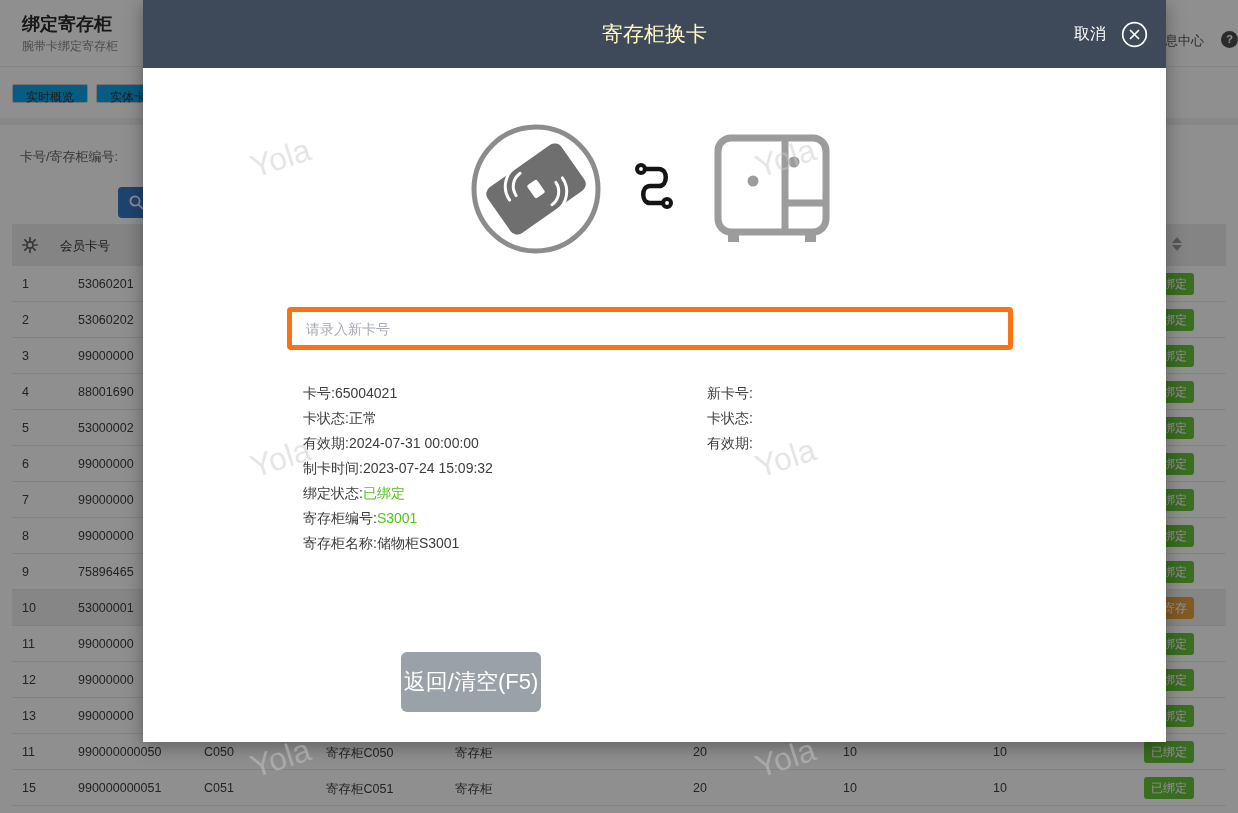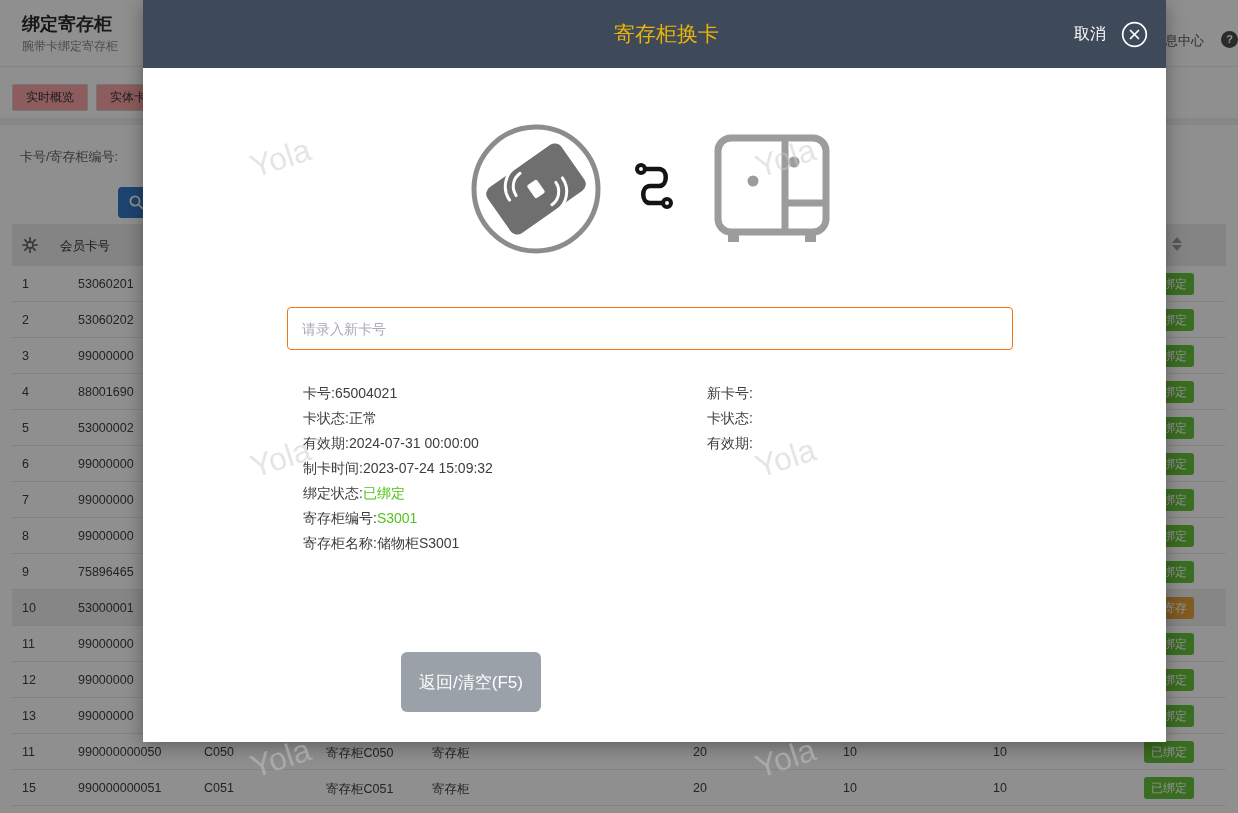--- a/index.html
+++ b/index.html
@@ -9,21 +9,21 @@
   
   .page { position:absolute; inset:0; width:1238px; height:813px; background:#f0f0f0; z-index:0; }
   .topbar { position:absolute; left:0; top:0; width:1238px; height:118px; background:#ffffff; }
   .topbar-divider { position:absolute; left:0; top:66px; width:1238px; height:1px; background:#ebebeb; }
   .page-title { position:absolute; left:22px; top:12px; font-size:18px; font-weight:bold; color:#2b2b2b; }
   .page-subtitle { position:absolute; left:22px; top:38px; font-size:12px; color:#8a8a8a; }
   .msg-center { position:absolute; left:1152px; top:32px; font-size:13px; color:#555; cursor:pointer; }
   .help-circle { position:absolute; left:1221px; top:31px; width:17px; height:17px; border-radius:50%;
                  background:#4d4d4d; color:#fff; font-size:11px; font-weight:bold; text-align:center; line-height:17px; cursor:pointer; }
   .tabs { position:absolute; left:12px; top:84px; display:flex; gap:8px; }
-  .tab { height:27px; line-height:25px; padding:0 13px; border:1px solid #cfcfcf; background:#fca5a5;
+  .tab { height:19px; line-height:25px; padding:0 13px; border:1px solid #cfcfcf; background:#0ea5e9;
          font-size:12px; color:#333; border-radius:2px; cursor:pointer; white-space:nowrap; }
 
   .content { position:absolute; left:0; top:125px; width:1238px; height:688px; background:#ffffff; }
   .filter-label { position:absolute; left:20px; top:23px; font-size:13px; color:#606266; white-space:nowrap; }
   .search-btn { position:absolute; left:118px; top:62px; width:72px; height:31px; background:#3579c8;
                 border:none; border-radius:4px; cursor:pointer; }
   .search-btn svg { position:absolute; left:10px; top:7px; }
 
   .thead { position:absolute; left:12px; top:99px; width:1214px; height:42px; background:#ececec; }
   .gear { position:absolute; left:10px; top:13px; width:16px; height:16px; cursor:pointer; }
@@ -35,59 +35,59 @@
                 border-top:6px solid #9a9a9a; }
 
   .tbody { position:absolute; left:12px; top:141px; width:1214px; }
   .trow { position:relative; width:1214px; height:36px; border-bottom:1px solid #e8e8e8; background:#fff; font-size:12.5px; color:#404040; cursor:pointer; }
   .trow.hl { background:#efefef; }
   .trow .c { position:absolute; top:11px; white-space:nowrap; }
   .c.idx  { left:10px; }
   .c.card { left:66px; }
   .c.c3   { left:180px;margin-left:12px; }
   .c.c4   { left:314px; }
-  .c.c5   { left:420px; }
+  .c.c5   { left:443px; }
   .c.c6   { left:681px; }
   .c.c7   { left:831px; }
   .c.c8   { left:981px; }
   .badge { position:absolute; left:1132px; top:7px; height:22px; line-height:22px; padding:0 7px;
            border-radius:3px; color:#fff; font-size:12px; white-space:nowrap; }
   .badge.success { background:#67c23a; }
   .badge.warning { background:#e6a23c; }
 
   
   .overlay { position:absolute; inset:0; background:rgba(0,0,0,0.44); z-index:10; }
 
   
   .modal { position:absolute; left:143px; top:0; width:1023px; height:742px; background:#ffffff; z-index:20;
            box-shadow:0 4px 18px rgba(0,0,0,0.35); }
   .modal-header { position:absolute; left:0; top:0; width:1023px; height:68px; background:#3e4a5a; }
-  .modal-title { position:absolute; left:12px; top:0; width:1023px; height:68px; line-height:68px;
-                 text-align:center; color:#eab308; font-size:21px; }
+  .modal-title { position:absolute; left:0; top:0; width:1023px; height:68px; line-height:68px;
+                 text-align:center; color:#fef9c3; font-size:21px; }
   .modal-cancel { position:absolute; right:60px; top:0; height:68px; line-height:68px; color:#ffffff;
                   font-size:16px; cursor:pointer; }
   .modal-close { position:absolute; right:18px; top:21px; width:27px; height:27px; cursor:pointer; }
 
   .illu-card { position:absolute; left:327px; top:123px; }
   .illu-link { position:absolute; left:491px; top:161px; }
   .illu-locker { position:absolute; left:570px; top:133px; }
 
-  .newcard-input { position:absolute; left:144px; top:307px; width:726px; height:43px; border:1px solid #f97316;
+  .newcard-input { position:absolute; left:144px; top:307px; width:726px; height:43px; border:5px solid #f97316;
                    border-radius:4px; padding:0 14px; font-size:14px; color:#333;
                    font-family:"Liberation Sans","DejaVu Sans",sans-serif; outline:none; }
   .newcard-input::placeholder { color:#a8abb2; }
 
   .info-col { position:absolute; top:381px; font-size:14px; color:#3d3d3d;margin-left:16px; }
   .info-col.left { left:144px; }
   .info-col.right { left:548px; }
   .info-line { height:25px; line-height:25px; white-space:nowrap; }
   .info-line .val.green { color:#52c41a; }
 
   .reset-btn { position:absolute; left:258px; top:652px; width:140px; height:60px; background:#9ba1a8;
-               border:none; border-radius:6px; color:#ffffff; font-size:17px; cursor:pointer;
+               border:none; border-radius:6px; color:#ffffff; font-size:22px; cursor:pointer;
                font-family:"Liberation Sans","DejaVu Sans",sans-serif; }
 
   
   .watermarks { position:absolute; inset:0; z-index:40; pointer-events:none; overflow:hidden; }
   .wm { position:absolute; font-size:32px; color:rgba(200,200,200,0.48); transform:rotate(-18deg);
         font-family:"Liberation Sans","DejaVu Sans",sans-serif; }
 </style>
 </head>
 <body>
 

